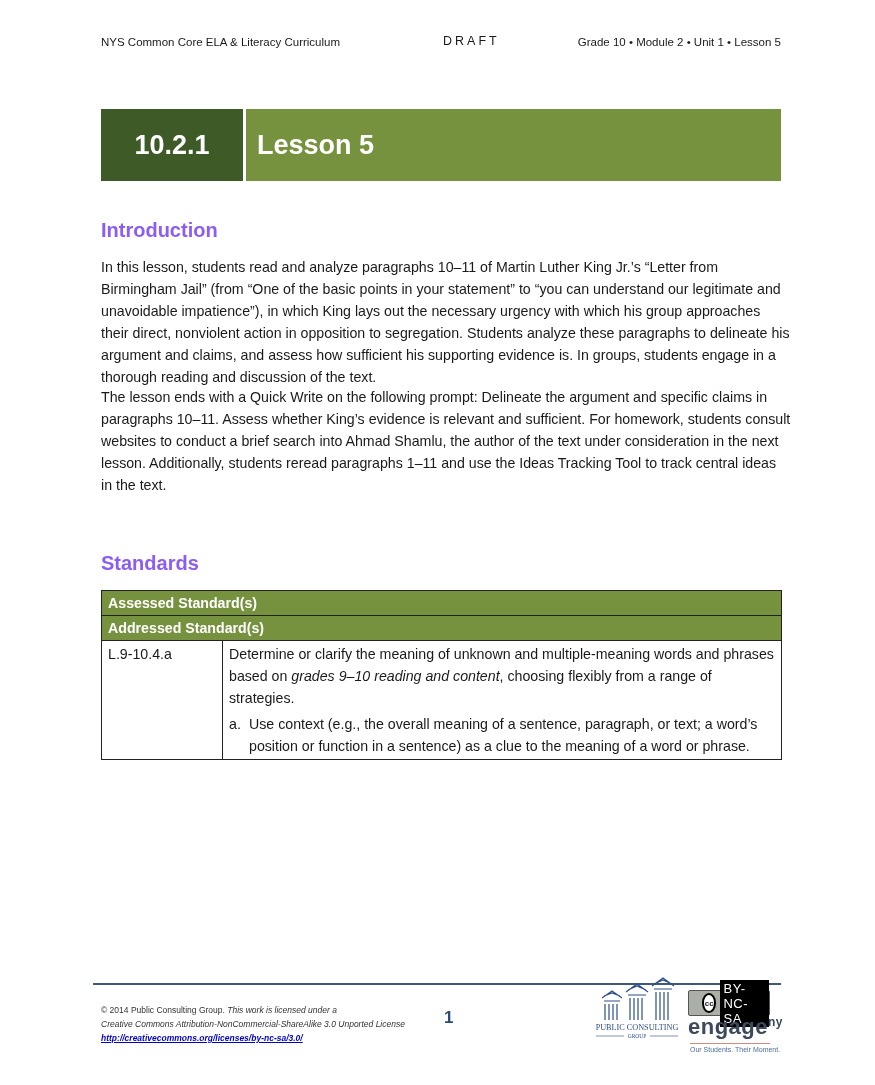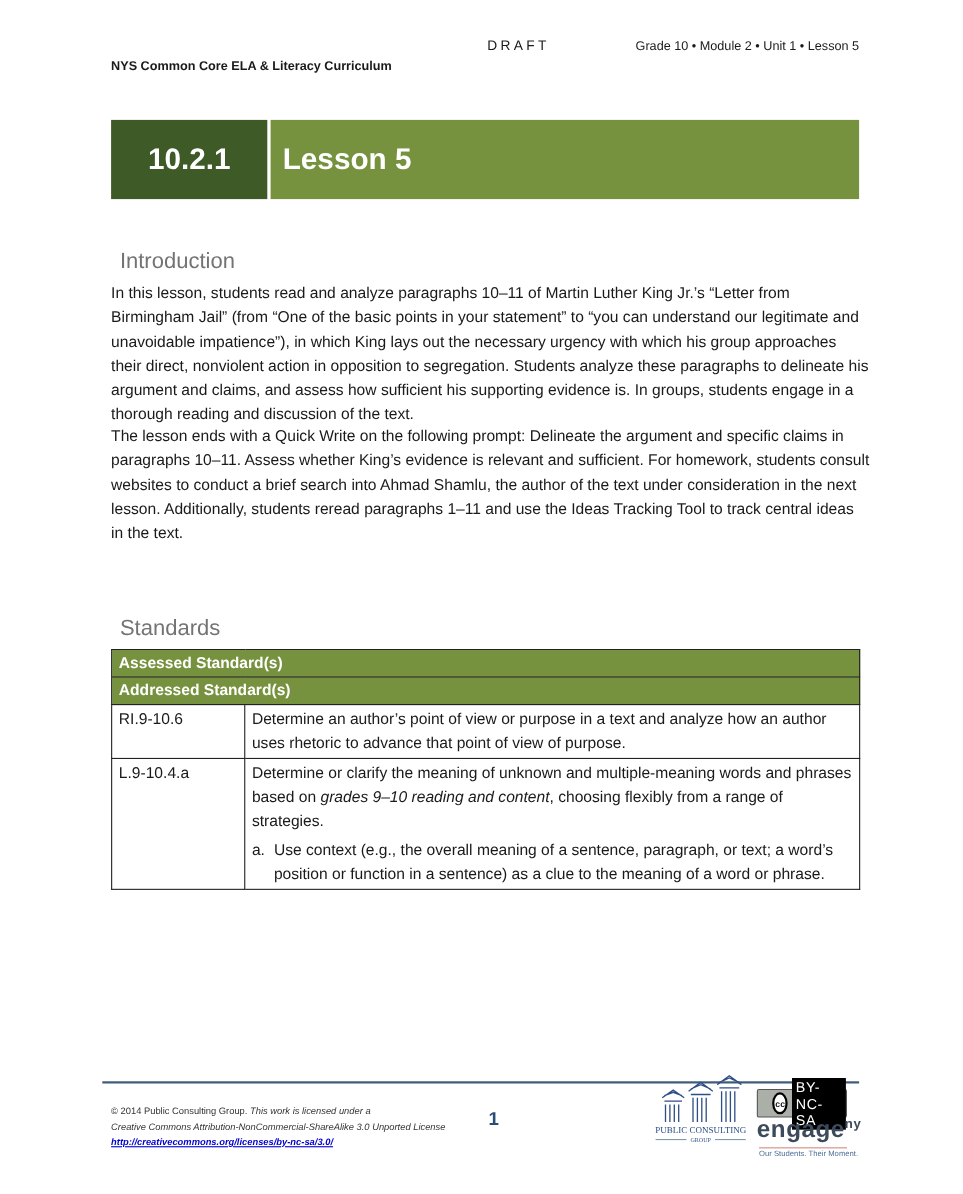--- a/index.html
+++ b/index.html
@@ -1,27 +1,27 @@
 <!DOCTYPE html>
 <html><head>
 <meta charset="utf-8">
 <style>
   html, body { margin:0; padding:0; background:#ffffff; }
   body { width:875px; height:1085px; position:relative; font-family:"Liberation Sans", sans-serif; color:#1a1a1a; overflow:hidden; }
   .abs { position:absolute; }
   .running-head { top:36px; left:101px; width:680px; height:18px; font-size:11.5px; }
-  .rh-left { position:absolute; left:0; top:0; font-weight:bold;margin-top:19px; }
+  .rh-left { position:absolute; left:0; top:0; font-weight:normal; }
   .rh-center { position:absolute; left:342px; top:-2px; letter-spacing:3px; font-size:12.5px; }
   .rh-right { position:absolute; right:0; top:0;margin-left:36px; }
 
   .title-bar { top:109px; left:101px; width:680px; height:52px; }
   .title-num { position:absolute; left:0; top:0; width:142px; height:72px; background:#3d5a27; color:#fff; font-weight:bold; font-size:27px; display:flex; align-items:center; justify-content:center; }
   .title-lesson { position:absolute; left:145px; top:0; right:0; height:72px; background:#77923e; color:#ffffff; font-weight:bold; font-size:27px; display:flex; align-items:center; padding-left:11px; box-sizing:border-box; }
 
-  h2 { margin:8px; color:#737373; font-size:20px; font-weight:normal; }
+  h2 { margin:0; color:#8b5cf6; font-size:20px; font-weight:bold; }
   .intro-h { top:219px; left:101px; }
   .para { left:101px; width:690px; font-size:14.2px; line-height:22px; }
   .p1 { top:256px; }
   .p2 { top:386px; }
   .std-h { top:552px; left:101px; }
 
   table.std { position:absolute; top:590px; left:101px; width:681px; border-collapse:collapse; font-size:14.2px; line-height:22px; }
   table.std td { border:1.5px solid #222; vertical-align:top; padding:2px 6px; }
   table.std tr.hdr td { background:#77923e; color:#fff; font-weight:bold; padding:1px 6px; }
   table.std td.code { width:108px; }
@@ -66,24 +66,20 @@
 
 <table class="std">
   <tbody>
       <tr class="hdr">
     <td colspan="2">Assessed Standard(s)</td>
   </tr>
   <tr class="hdr">
     <td colspan="2">Addressed Standard(s)</td>
   </tr>
   <tr>
-    <td class="code">RI.9-10.6</td>
-    <td>Determine an author’s point of view or purpose in a text and analyze how an author uses rhetoric to advance that point of view of purpose.</td>
-  </tr>
-  <tr>
     <td class="code">L.9-10.4.a</td>
     <td>
       <span>Determine or clarify the meaning of unknown and multiple-meaning words and phrases based on </span><i>grades 9–10 reading and content</i><span>, choosing flexibly from a range of strategies.</span>
       <div class="list-a">
         <span class="mk">a.</span>
         <span>Use context (e.g., the overall meaning of a sentence, paragraph, or text; a word’s position or function in a sentence) as a clue to the meaning of a word or phrase.</span>
       </div>
     </td>
   </tr>
 </tbody>

